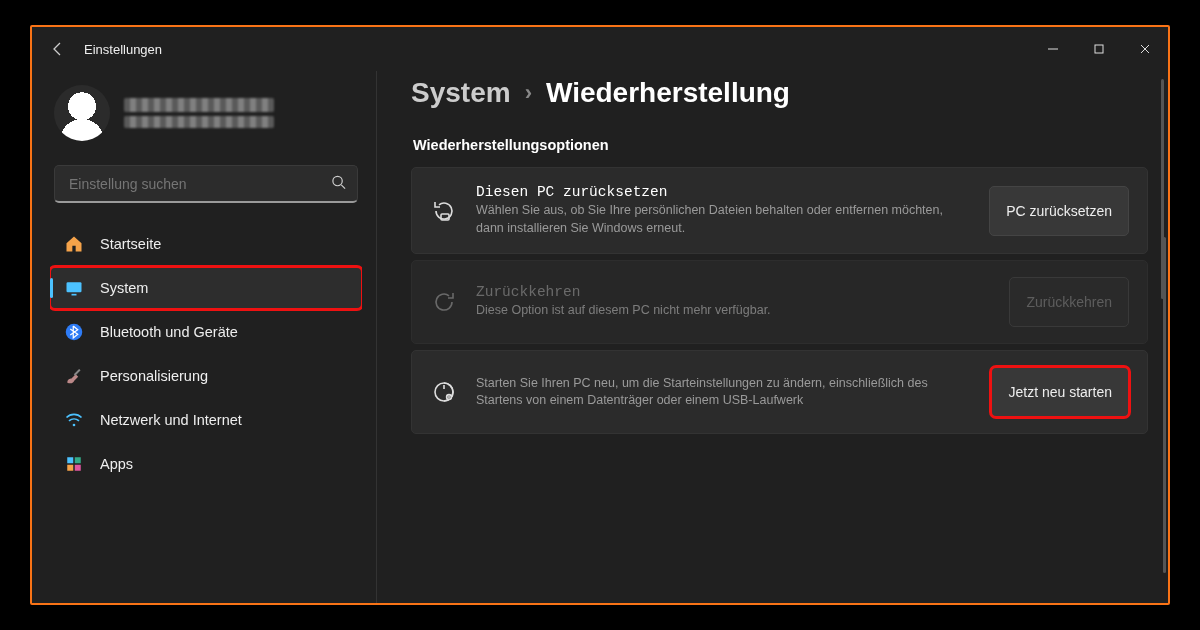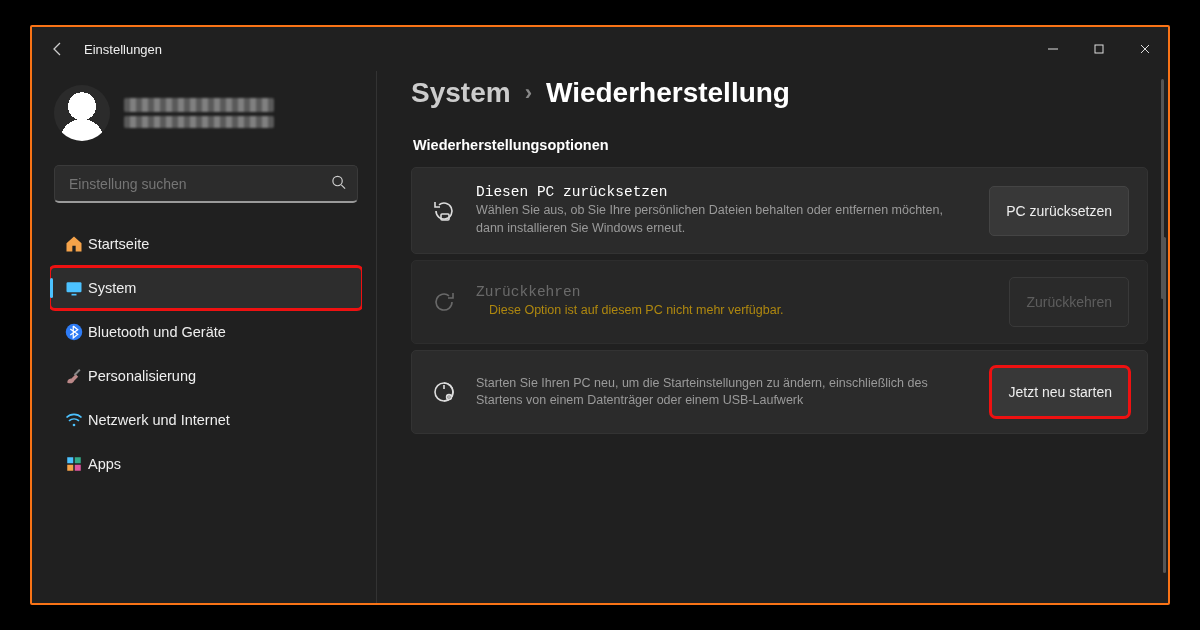--- a/index.html
+++ b/index.html
@@ -112,21 +112,21 @@
   .nav {
     display: flex;
     flex-direction: column;
     gap: 2px;
     position: relative;
     overflow-y: auto;
   }
   .nav-item {
     display: flex;
     align-items: center;
-    gap: 4px;
+    gap: 16px;
     height: 42px;
     padding: 0 10px 0 14px;
     border-radius: 5px;
     font-size: 14.5px;
     color: #eee;
     cursor: pointer;
     position: relative;
   }
   .nav-item.selected {
     background: #2d2d2d;
@@ -194,21 +194,21 @@
   .card-icon {
     width: 28px; height: 28px;
     display: flex; align-items: center; justify-content: center;
     color: #ddd;
     flex-shrink: 0;
   }
   .card-body { flex: 1; }
   .card-title { font-size: 14.5px; color: #fff; margin-bottom: 2px; font-family: Liberation Mono, monospace; }
   .card-desc { font-size: 12.5px; color: #9a9a9a; line-height: 1.4; max-width: 500px; }
   .card.disabled .card-title { color: #8a8a8a; }
-  .card.disabled .card-desc { color: #eab308; margin-left: 13px; }
+  .card.disabled .card-desc { color: #a3a3a3; }
   .card-action {
     background: #383838;
     border: 1px solid #444;
     border-radius: 5px;
     color: #eee;
     font-size: 14px;
     padding: 16px 16px;
     cursor: pointer;
     white-space: nowrap;
   }

